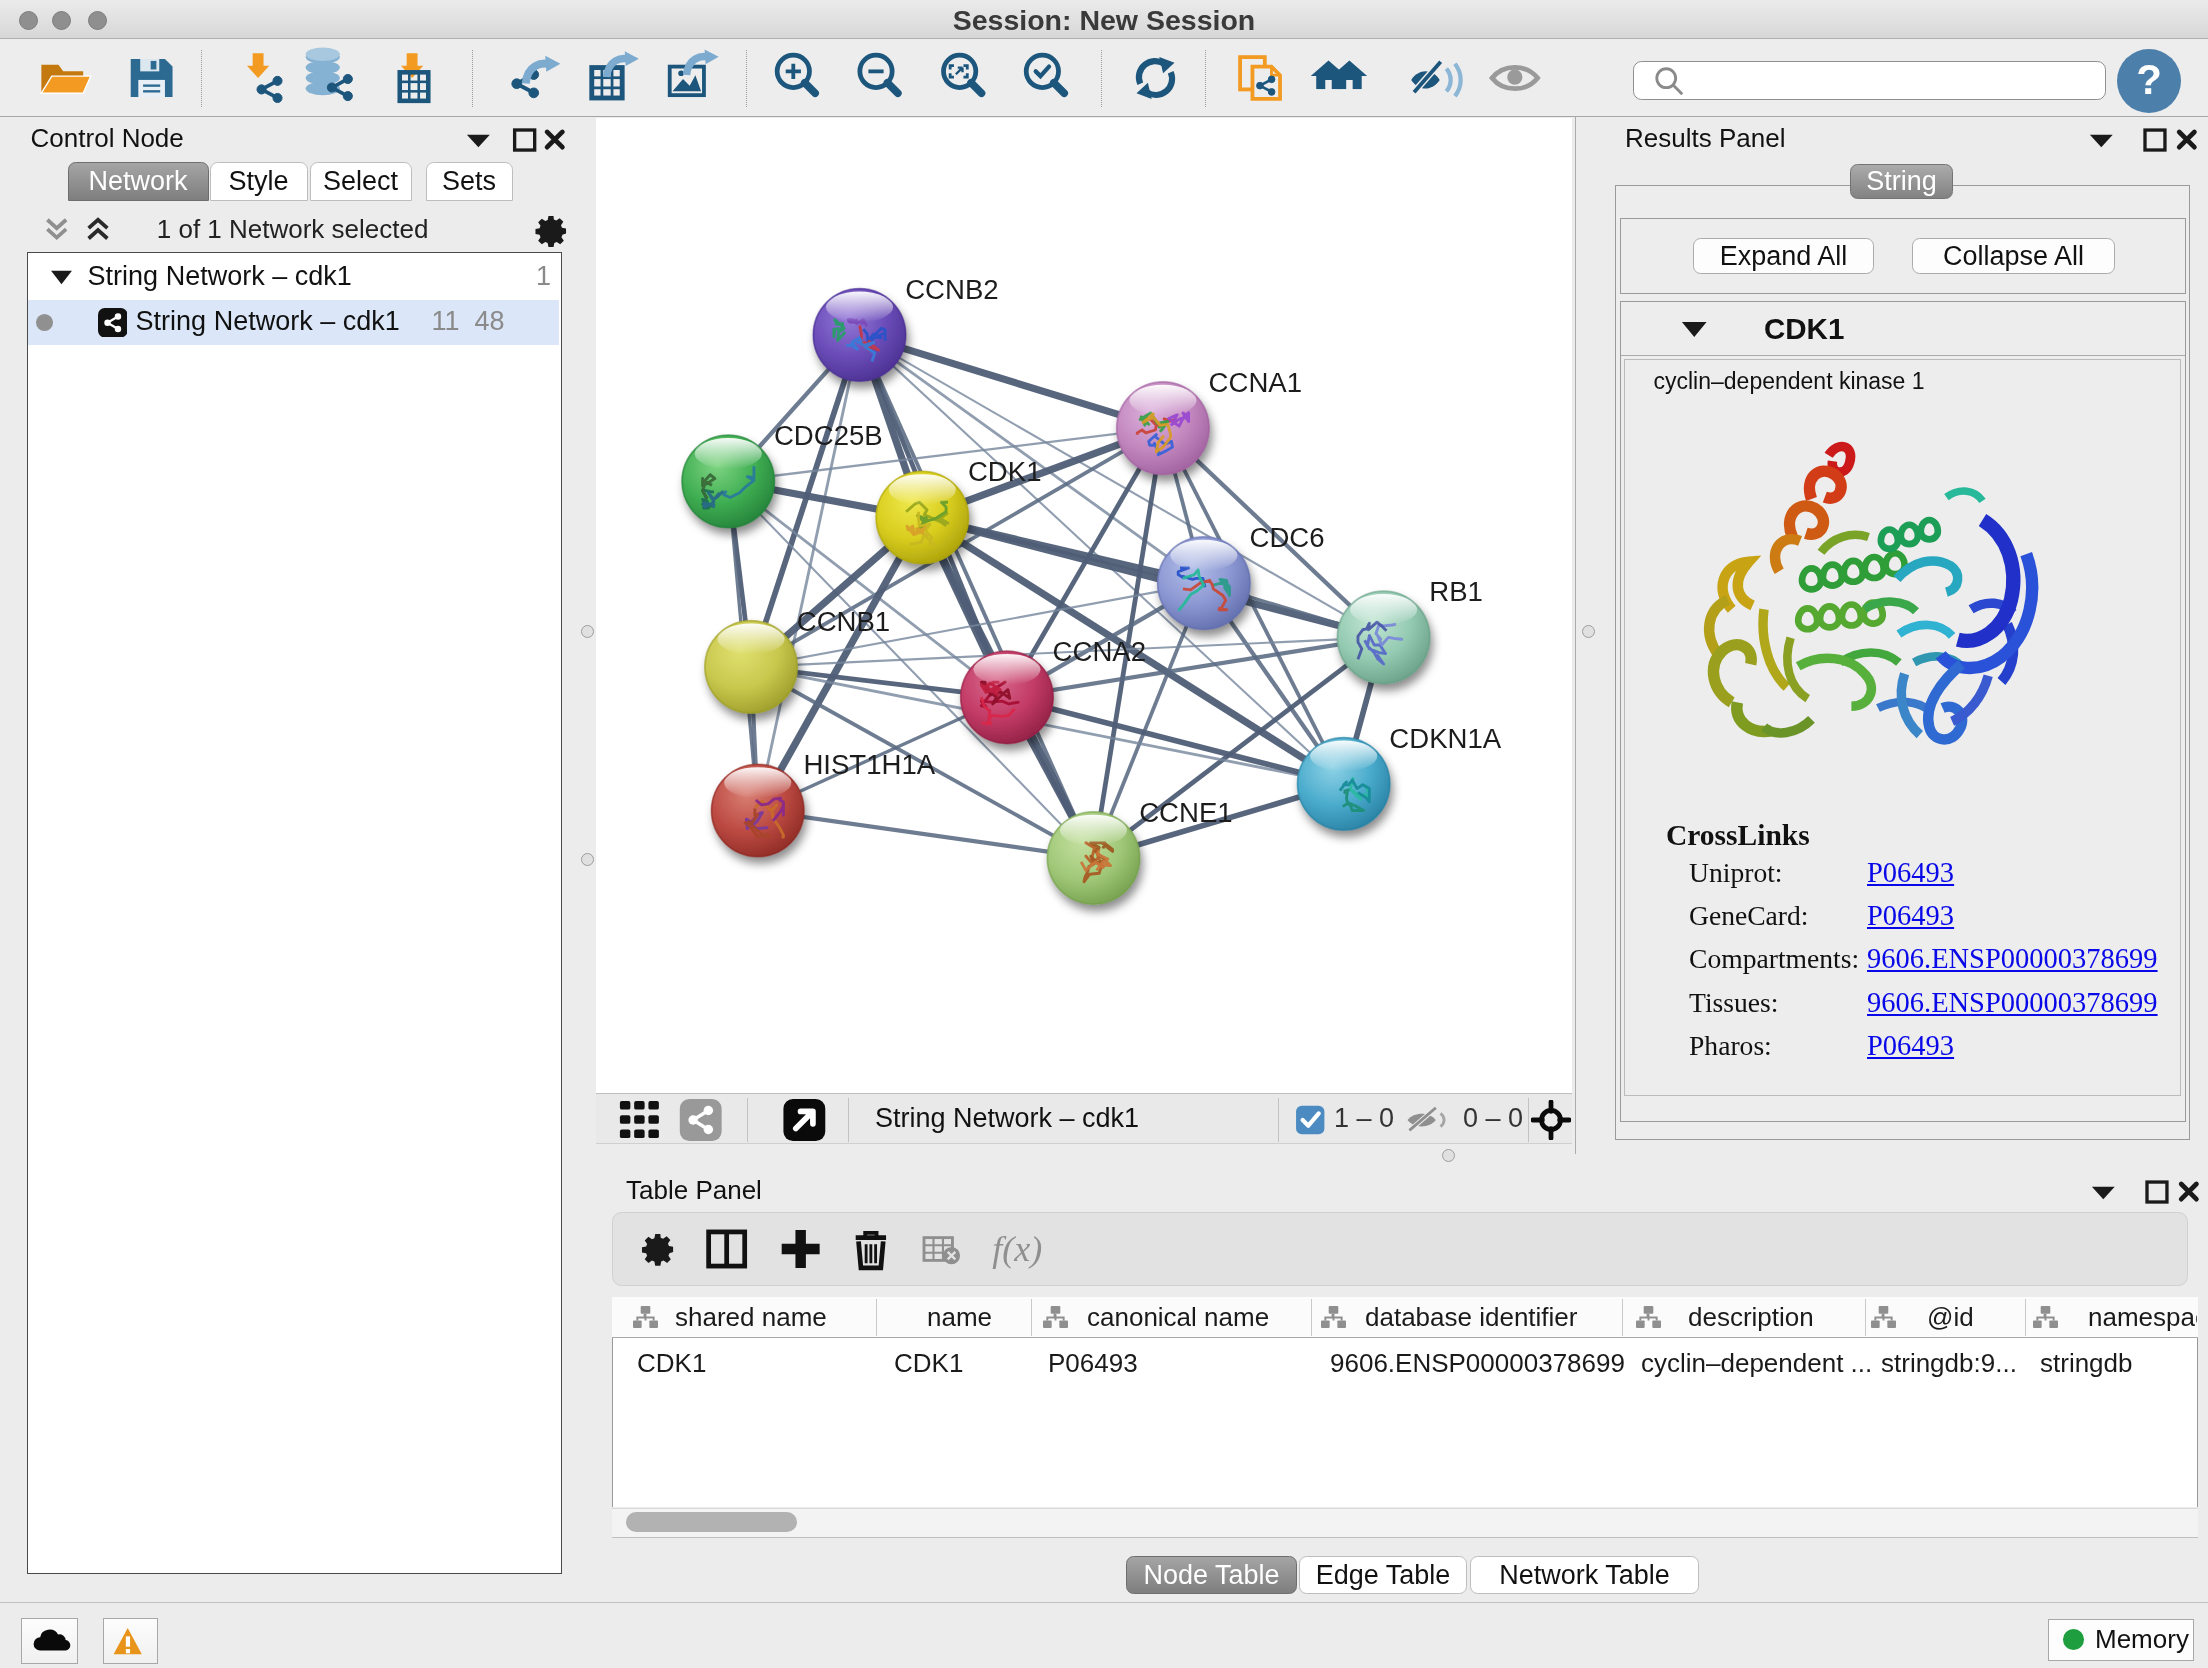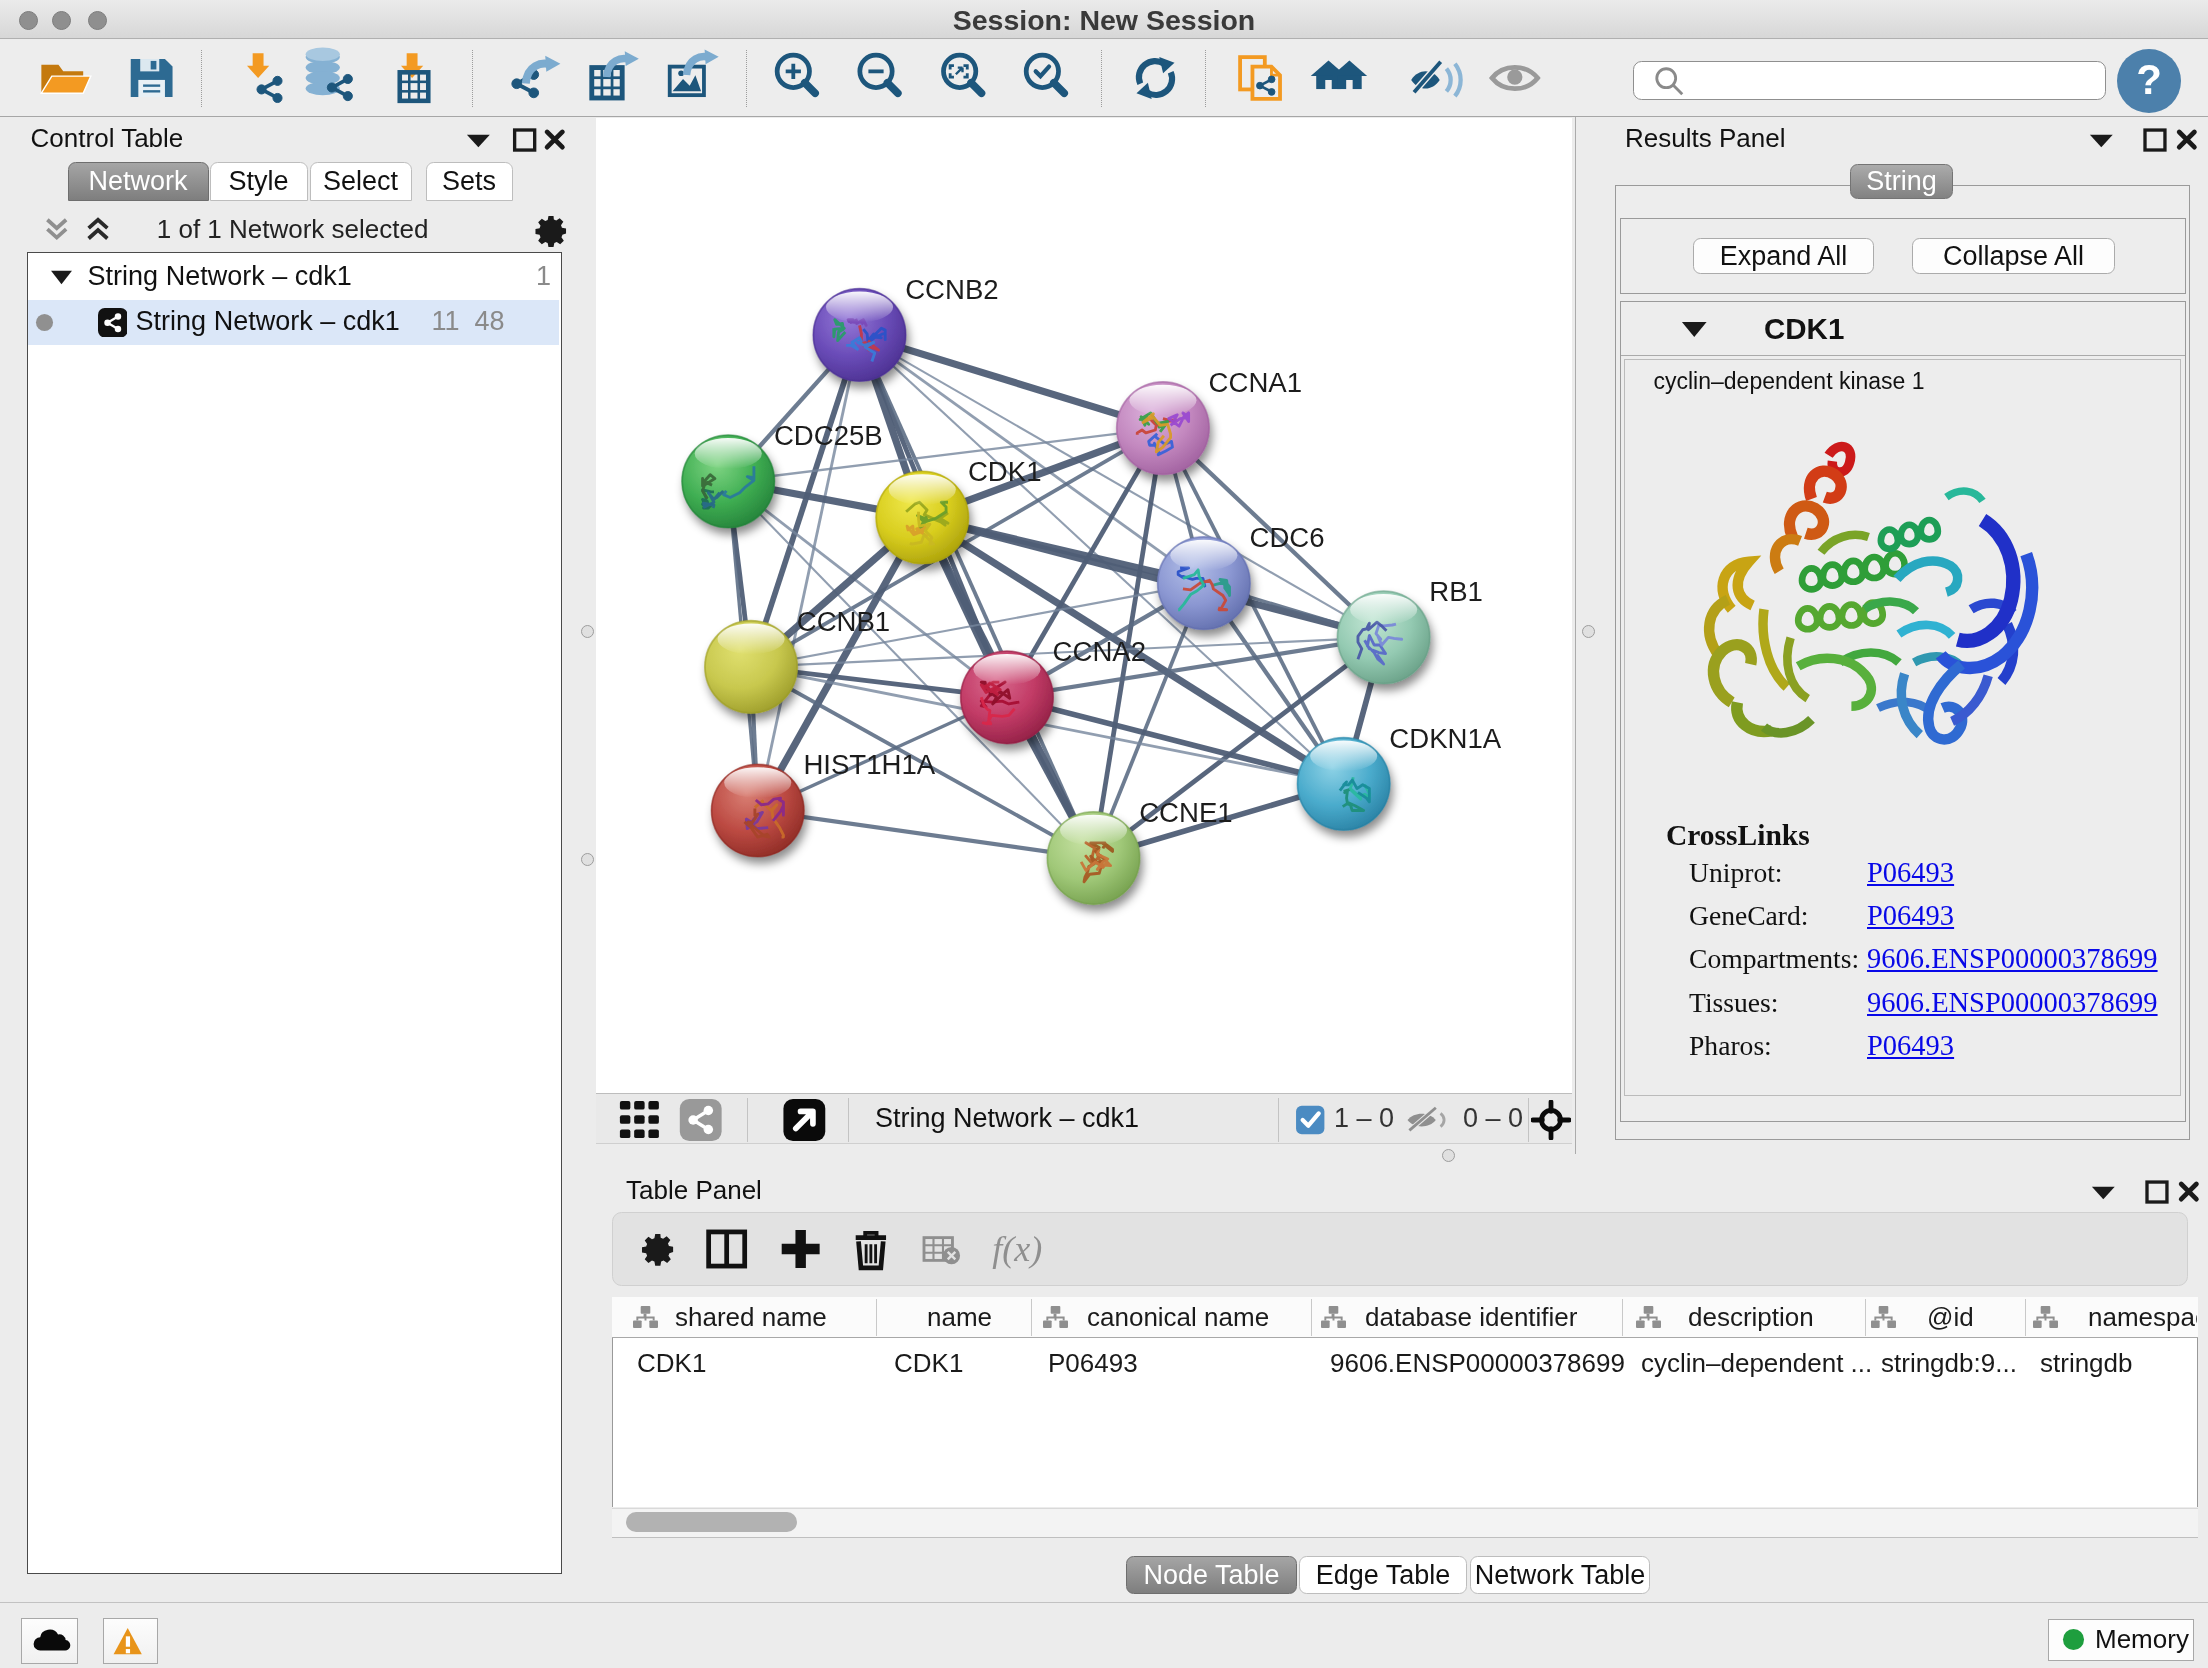--- a/index.html
+++ b/index.html
@@ -225,21 +225,21 @@
       <line x1="1486" y1="56" x2="1514" y2="24" stroke="#ededed" stroke-width="7"></line>
       <line x1="1487" y1="55" x2="1515" y2="23" stroke="#1d567c" stroke-width="4"></line>
       <path d="M1521 30 C 1527 37, 1527 47, 1521 54" fill="none" stroke="#8cb6d6" stroke-width="4.5"></path>
       <path d="M1530 25 C 1538 35, 1538 49, 1530 59" fill="none" stroke="#8cb6d6" stroke-width="4.5"></path>
       <path d="M1569 40 C 1581 25, 1605 25, 1617 40 C 1605 55, 1581 55, 1569 40 Z" fill="none" stroke="#9a9a9a" stroke-width="5"></path>
       <circle cx="1593" cy="39" r="8" fill="#9a9a9a"></circle>
     </g>
   </svg>
 
 <div id="cpanel">
-  <div class="paneltitle" style="position:absolute;left:23px;top:5.7px;">Control Table</div>
+  <div class="paneltitle" style="position:absolute;left:23px;top:5.7px;">Control Node</div>
   <svg style="position:absolute;left:457px;top:11.4px;" width="105" height="25" viewBox="0 0 110 26">
     <path d="M2 7 L26 7 L14 20 Z" fill="#1a1a1a"></path>
     <rect x="52" y="2" width="21" height="21" fill="none" stroke="#1a1a1a" stroke-width="3.5"></rect>
     <path d="M86 4 L102 20 M102 4 L86 20" stroke="#1a1a1a" stroke-width="5" stroke-linecap="round"></path>
   </svg>
   <div class="tab tabsel" style="left:60px; top:45px; width:141px;">Network</div>
   <div class="tab" style="left:202px; top:45px; width:98px;">Style</div>
   <div class="tab" style="left:302px; top:45px; width:102px;">Select</div>
   <div class="tab" style="left:418px; top:45px; width:87px;">Sets</div>
   <div id="netlistbar">
@@ -703,21 +703,21 @@
 <div class="td" style="left:894px;">CDK1</div>
 <div class="td" style="left:1048px;">P06493</div>
 <div class="td" style="left:1330px;">9606.ENSP00000378699</div>
 <div class="td" style="left:1641px;">cyclin–dependent ...</div>
 <div class="td" style="left:1881px;">stringdb:9...</div>
 <div class="td" style="left:2040px;">stringdb</div>
 <div id="hscroll"></div>
 <div id="hthumb"></div>
 <div class="btab tabsel" style="left:1126px;width:171px;">Node Table</div>
 <div class="btab" style="left:1299px;width:168px;">Edge Table</div>
-<div class="btab" style="left:1470px;width:180px;">Network Table</div>
+<div class="btab" style="left:1470px;width:229px;">Network Table</div>
 
 <div id="statusbar">
   <div class="sbtn" style="left:21px;width:57px;"></div>
   <div class="sbtn" style="left:103px;width:55px;"></div>
   <svg style="position:absolute;left:28.5px;top:23px;" width="124" height="32" viewBox="0 0 130 34">
     <path fill="#0a0a0a" d="M11 26 a7 7 0 0 1 0-14 a10 9 0 0 1 19-3 a6.5 6.5 0 0 1 8 6 a5.5 5.5 0 0 1-1 11 Z"></path>
     <g transform="translate(88,0)">
       <path d="M16 2 L31 30 L1 30 Z" fill="#e8941a"></path>
       <rect x="14" y="11" width="4.5" height="11" fill="#fff"></rect>
       <rect x="14" y="24.5" width="4.5" height="4.5" fill="#fff"></rect>

